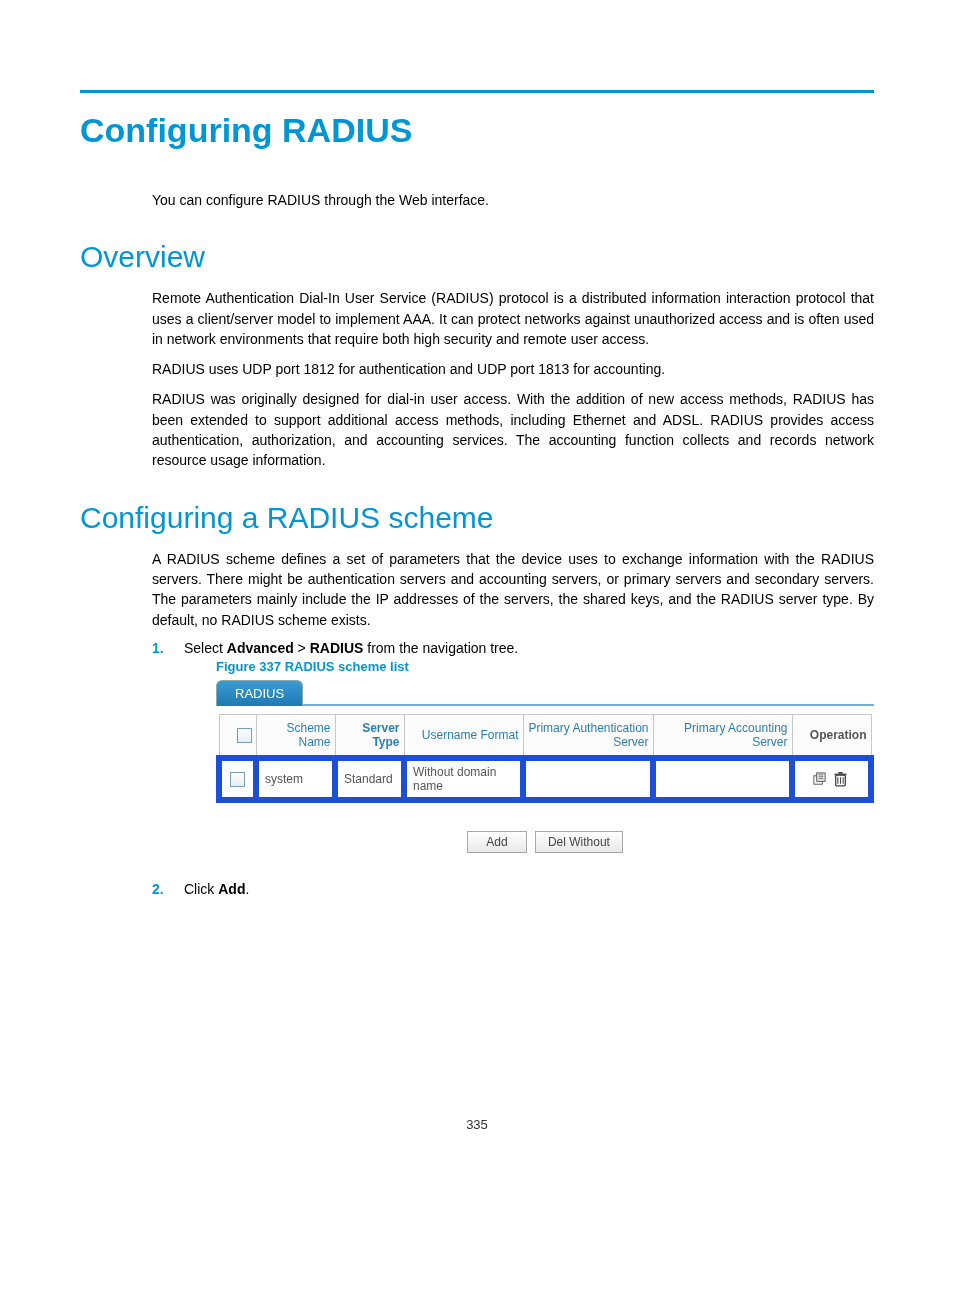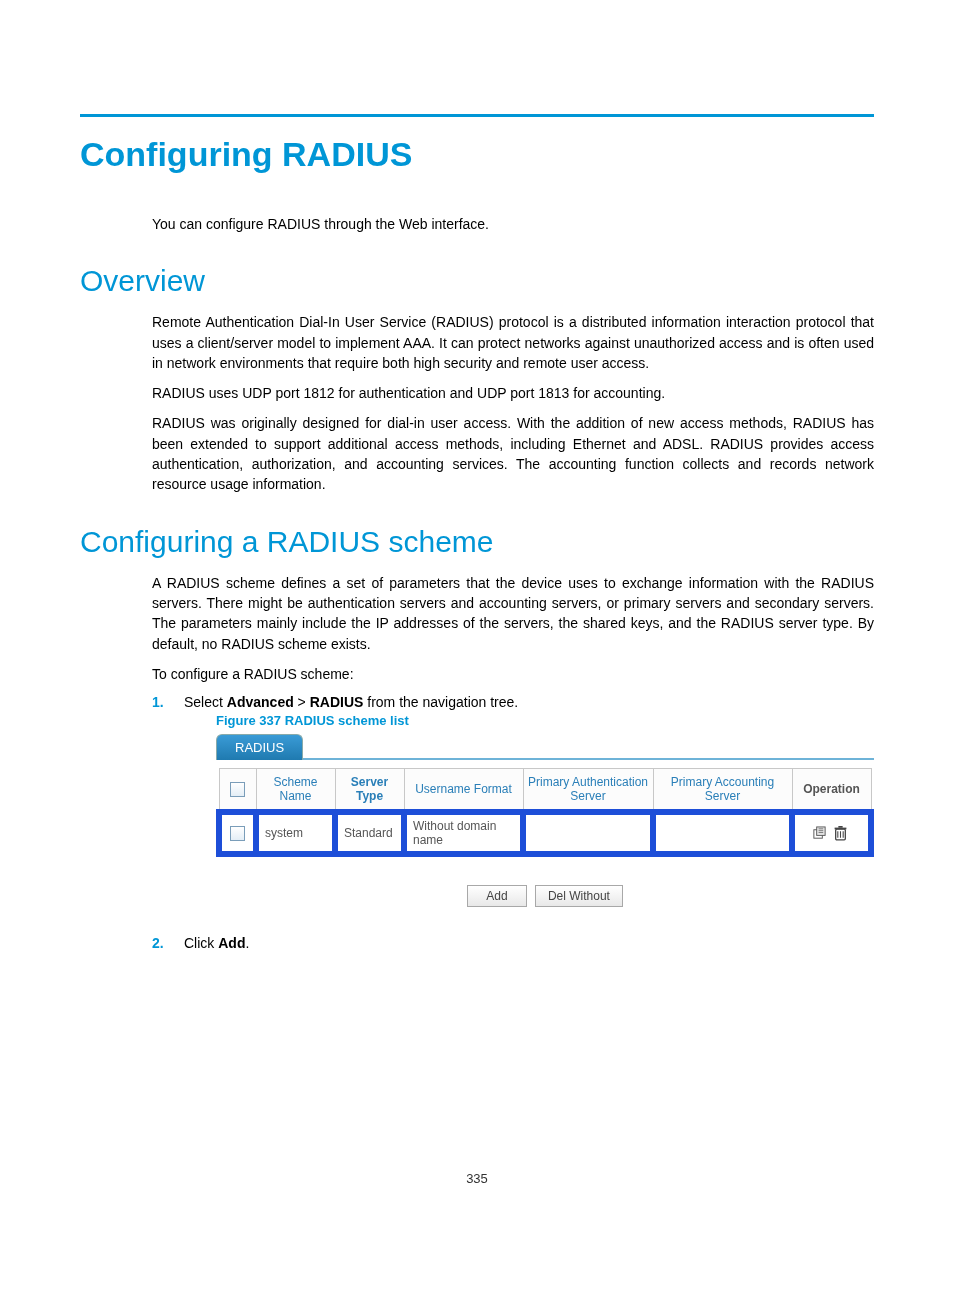--- a/index.html
+++ b/index.html
@@ -4,21 +4,21 @@
 <style>
   body {
     margin: 0;
     padding: 0;
     background: #fff;
     font-family: Arial, Helvetica, sans-serif;
     color: #000;
     width: 954px;
   }
   .page {
-    padding: 114px 80px 40px 80px;
+    padding: 90px 80px 40px 80px;
     box-sizing: border-box;
   }
   .top-rule {
     border-top: 3px solid #0096d6;
     margin-bottom: 18px;
   }
   h1.chapter-title {
     font-family: "Segoe UI", Arial, sans-serif;
     font-weight: bold;
     color: #0096d6;
@@ -93,21 +93,21 @@
     border-collapse: collapse;
     width: 100%;
     font-size: 12px;
     margin-top: 8px;
   }
   table.scheme-list th {
     color: #2a7fb8;
     font-weight: normal;
     border: 1px solid #c8c8c8;
     padding: 6px 4px;
-    text-align: center;
+    text-align: right;
     background: #fcfcfc;
     margin-top: 12px;
   }
   table.scheme-list th.op { color: #555; }
   table.scheme-list td {
     border: 6px solid #1d4ed8;
     padding: 4px 6px;
     color: #555;
     vertical-align: middle;
   }
@@ -160,21 +160,20 @@
   <h2 class="section">Overview</h2>
   <div class="body-indent">
     <p class="justify">Remote Authentication Dial-In User Service (RADIUS) protocol is a distributed information interaction protocol that uses a client/server model to implement AAA. It can protect networks against unauthorized access and is often used in network environments that require both high security and remote user access.</p>
     <p>RADIUS uses UDP port 1812 for authentication and UDP port 1813 for accounting.</p>
     <p class="justify">RADIUS was originally designed for dial-in user access. With the addition of new access methods, RADIUS has been extended to support additional access methods, including Ethernet and ADSL. RADIUS provides access authentication, authorization, and accounting services. The accounting function collects and records network resource usage information.</p>
   </div>
 
   <h2 class="section">Configuring a RADIUS scheme</h2>
   <div class="body-indent">
     <p class="justify">A RADIUS scheme defines a set of parameters that the device uses to exchange information with the RADIUS servers. There might be authentication servers and accounting servers, or primary servers and secondary servers. The parameters mainly include the IP addresses of the servers, the shared keys, and the RADIUS server type. By default, no RADIUS scheme exists.</p>
-    <p>To configure a RADIUS scheme:</p>
 
     <ol class="ol-step">
       <li>
         <span class="step-num">1.</span>
         <div class="step-body">
           <div>
             <span>Select </span><span class="bold">Advanced</span><span> &gt; </span><span class="bold">RADIUS</span><span> from the navigation tree.</span>
           </div>
 
           <div class="figure-caption">Figure 337 RADIUS scheme list</div>

